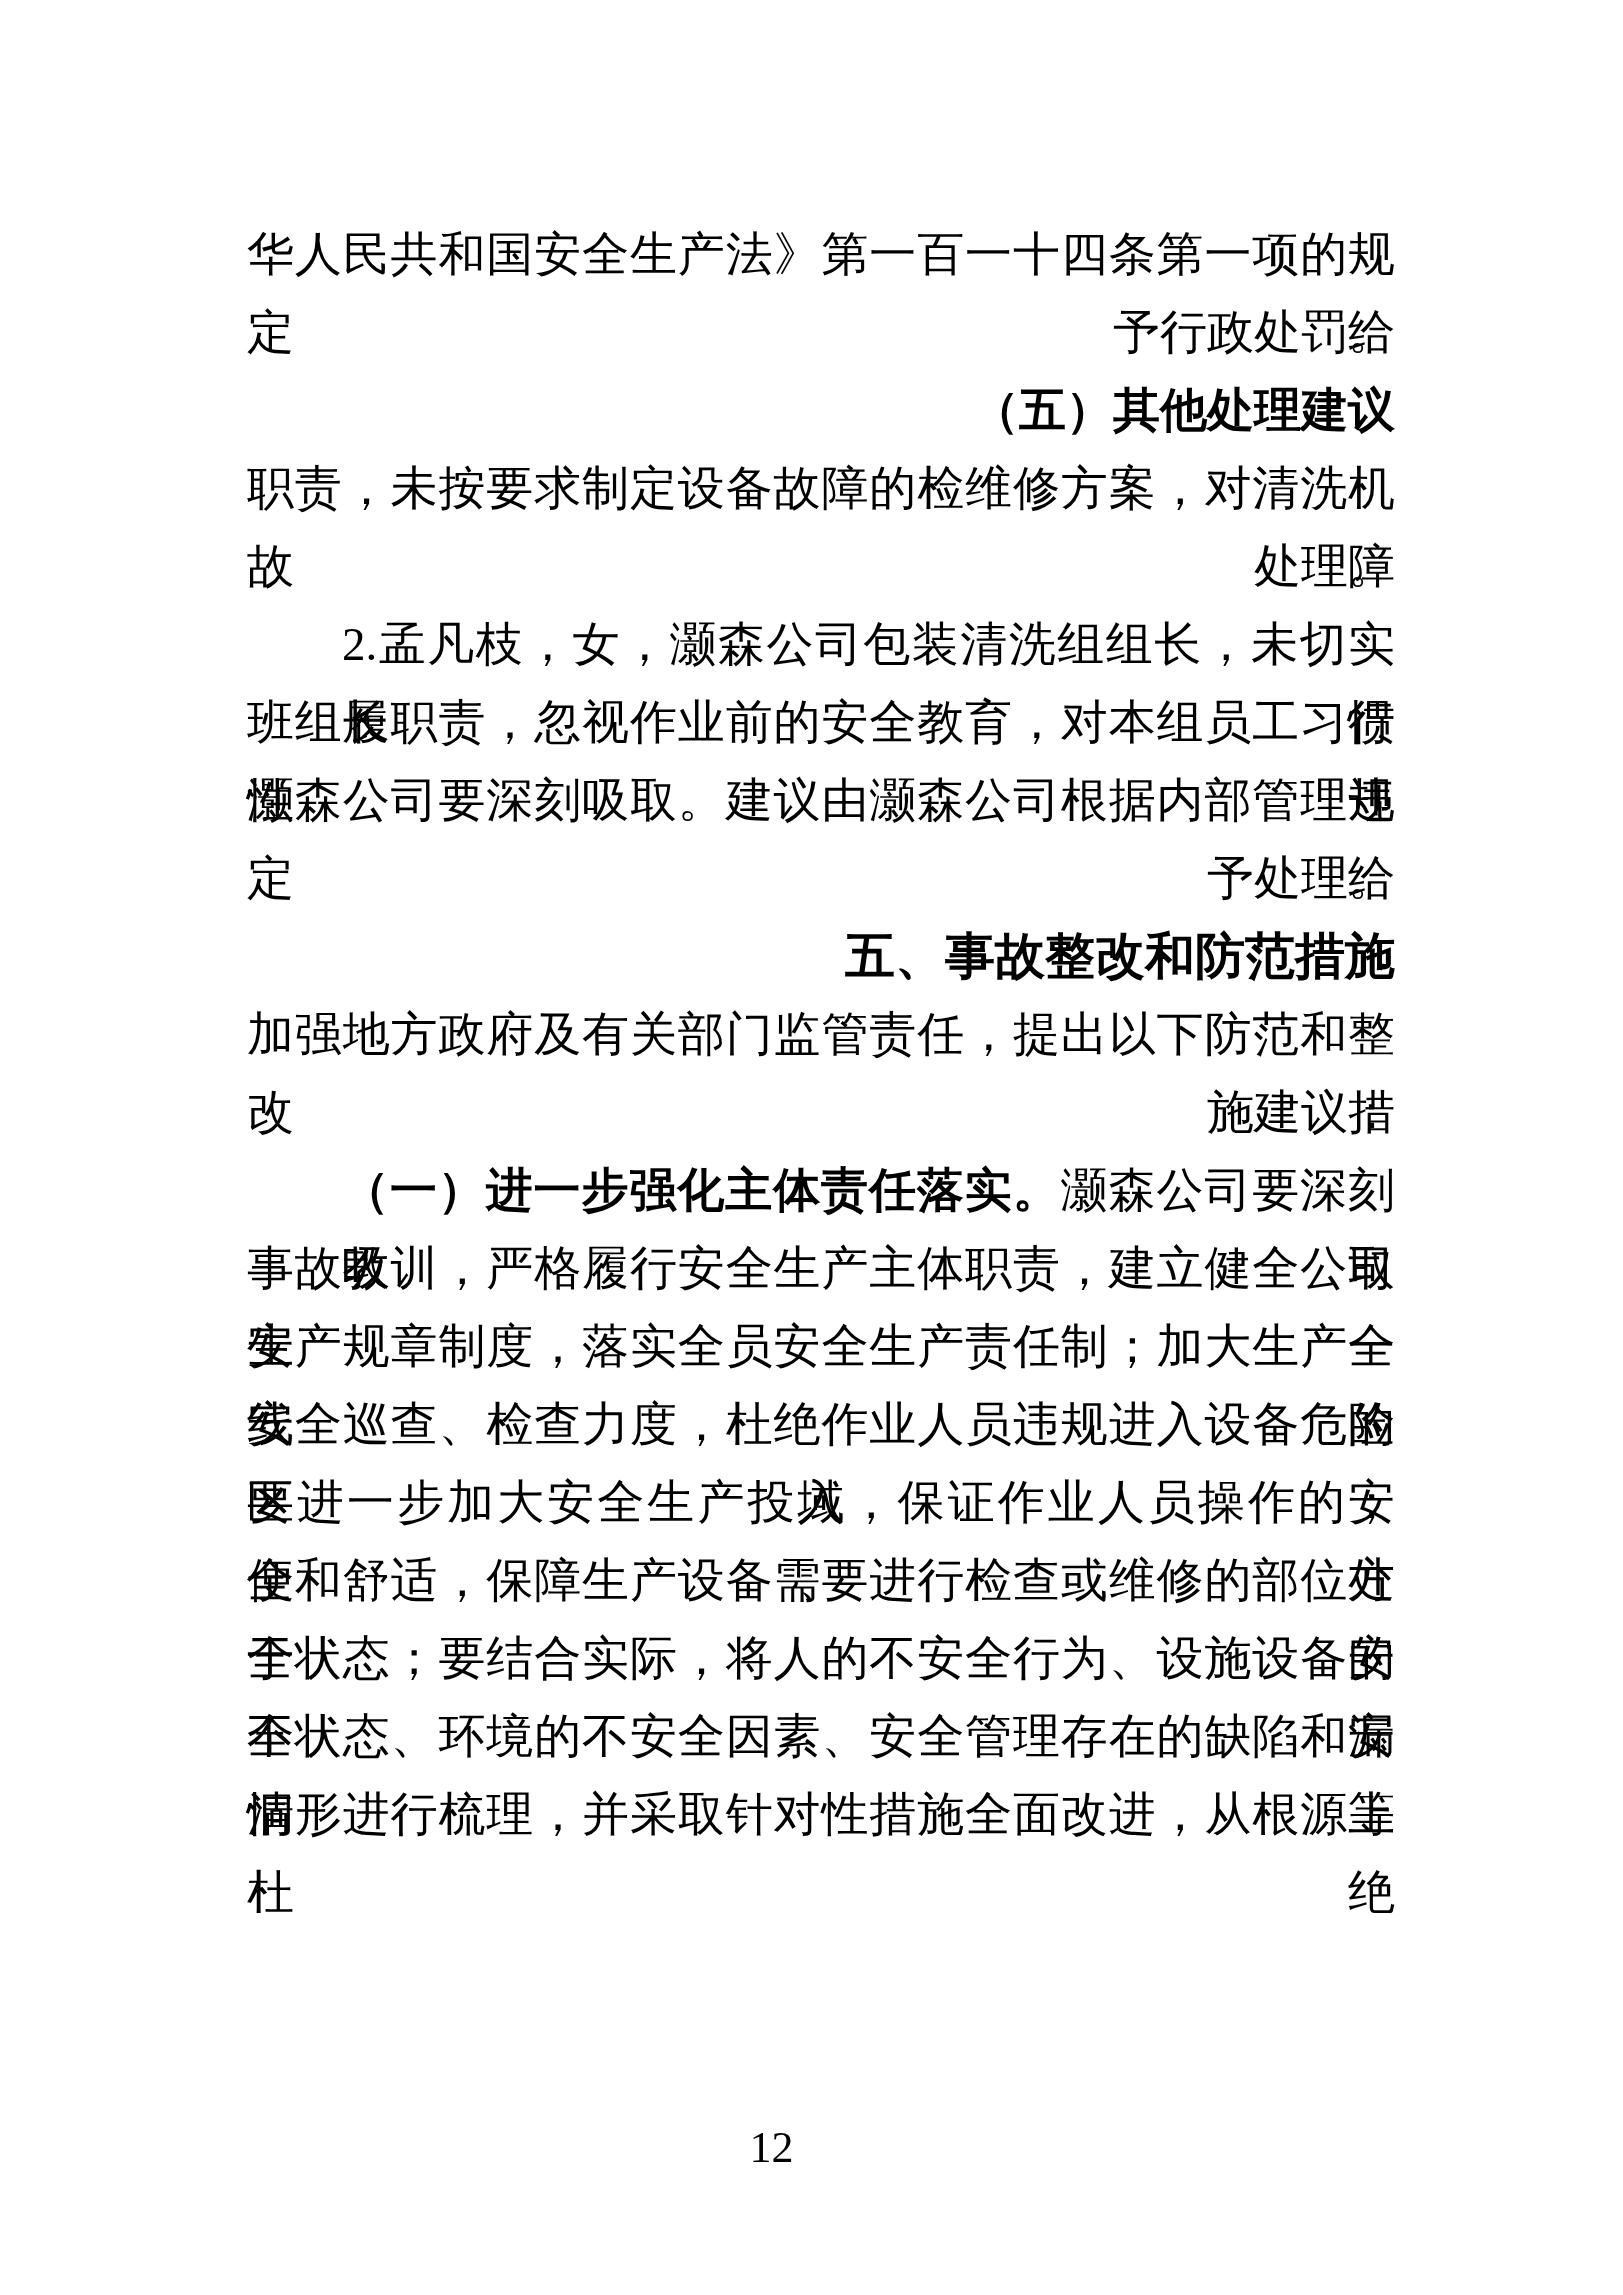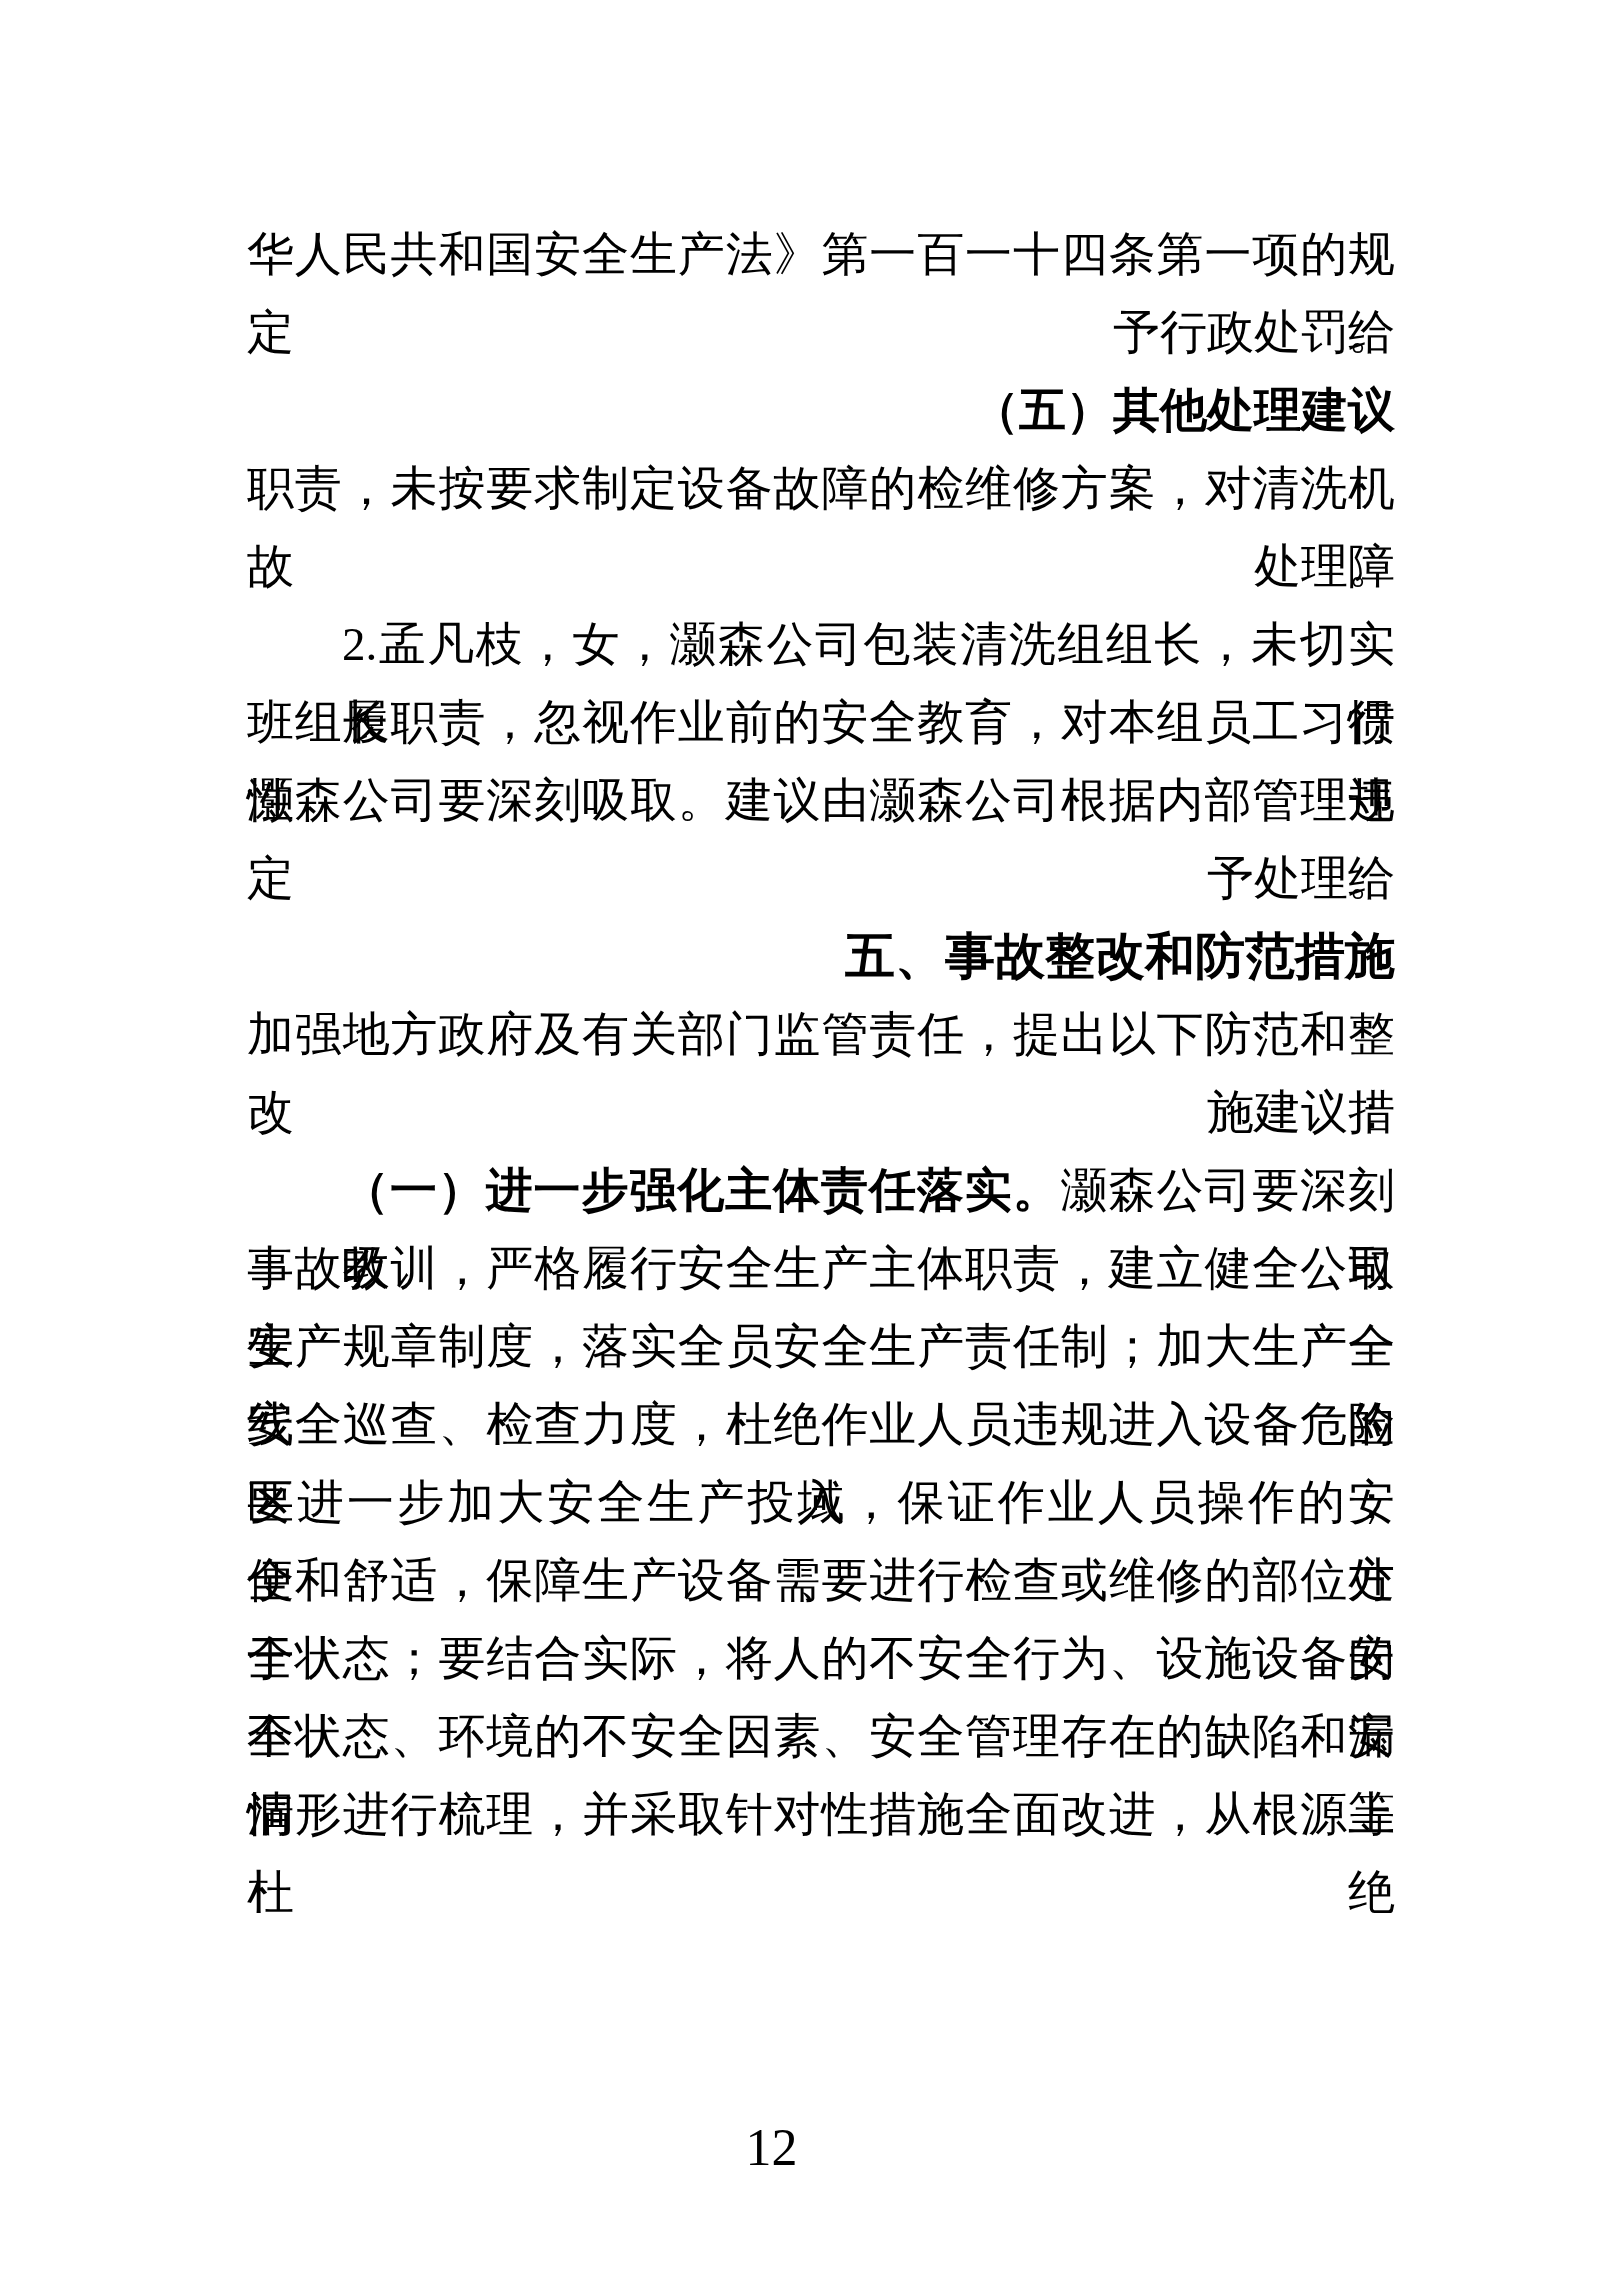--- a/index.html
+++ b/index.html
@@ -52,21 +52,21 @@
   }
   .lead-bold {
     font-weight: bold;
   }
   .page-number {
     position: absolute;
     left: 0;
     top: 2122px;
     width: 100%;
     text-align: center;
-    font-size: 52px;
+    font-size: 44px;
     line-height: 52px;
     font-family: "Liberation Serif", serif;
     color: #000000;
   }
 </style>
 </head>
 <body>
 
 <div class="page">
   <div class="text-block">

